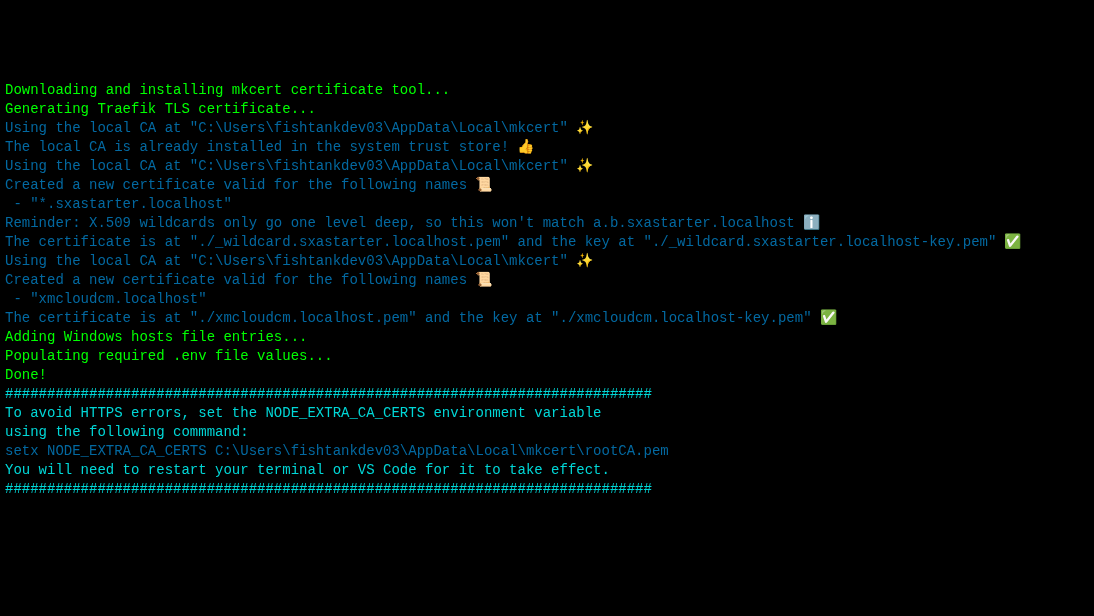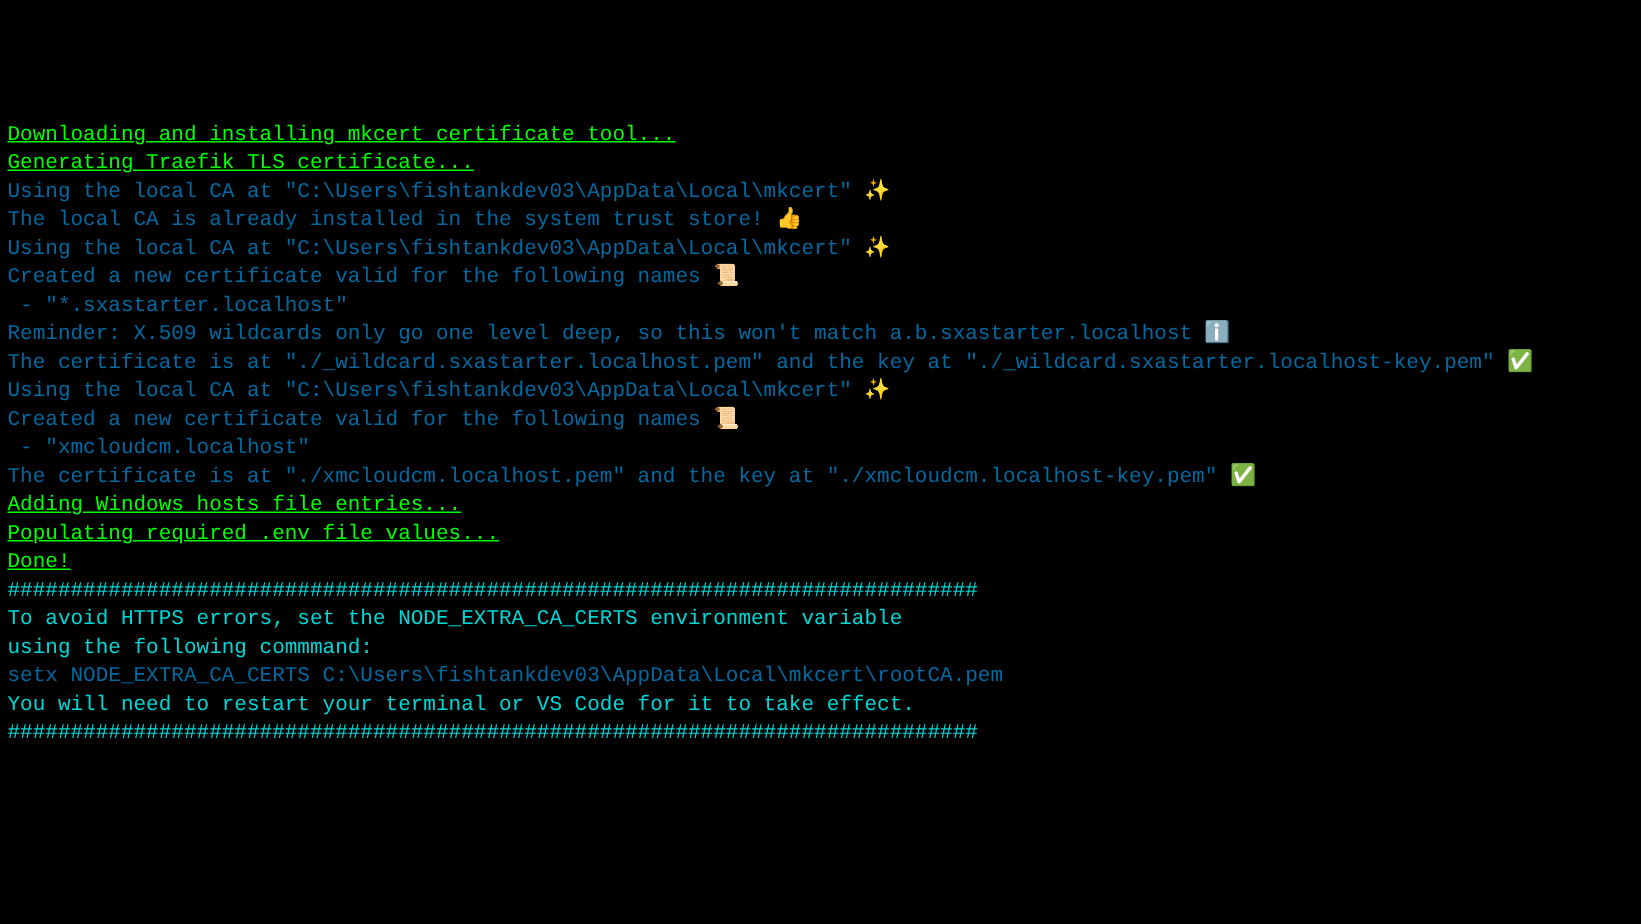--- a/index.html
+++ b/index.html
@@ -12,21 +12,20 @@
       font-family: 'Consolas', 'Monaco', 'Courier New', monospace;
       font-size: 14px;
       line-height: 19px;
       color: #ffffff;
       padding: 5px 5px;
       white-space: pre;
       overflow-x: auto;
     }
     .green {
       color: #00ff00;
-      text-decoration: underline;
     }
     .cyan {
       color: #00d7d7;
     }
     .white {
       color: #0369a1;
     }
     .line {
       display: block;
     }

